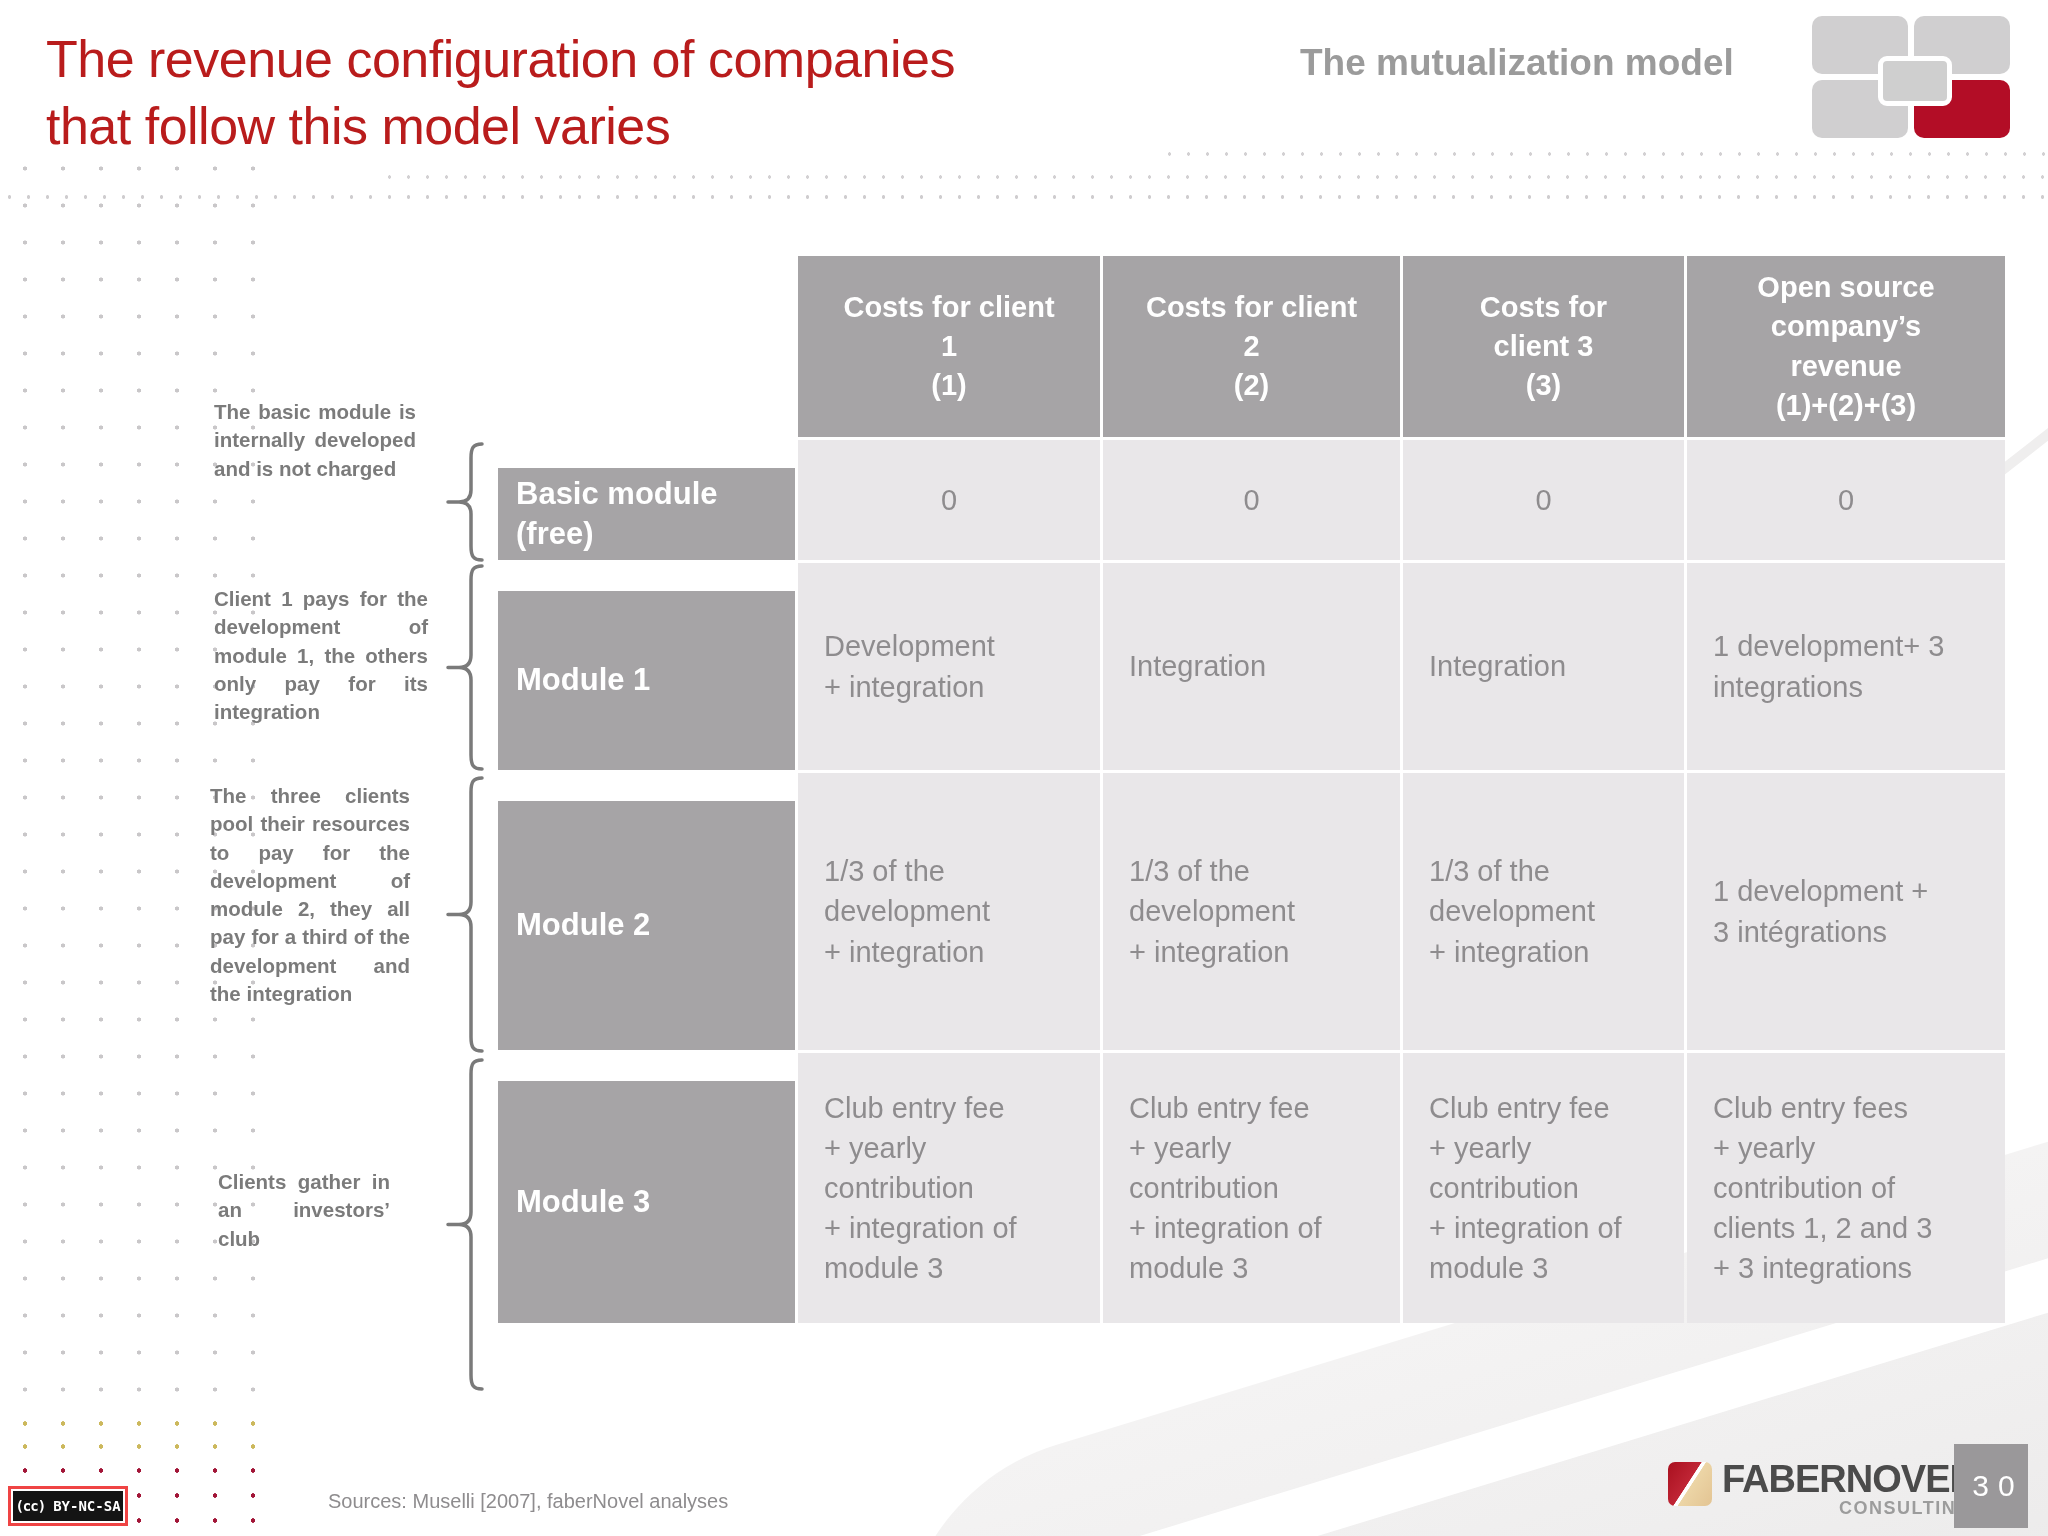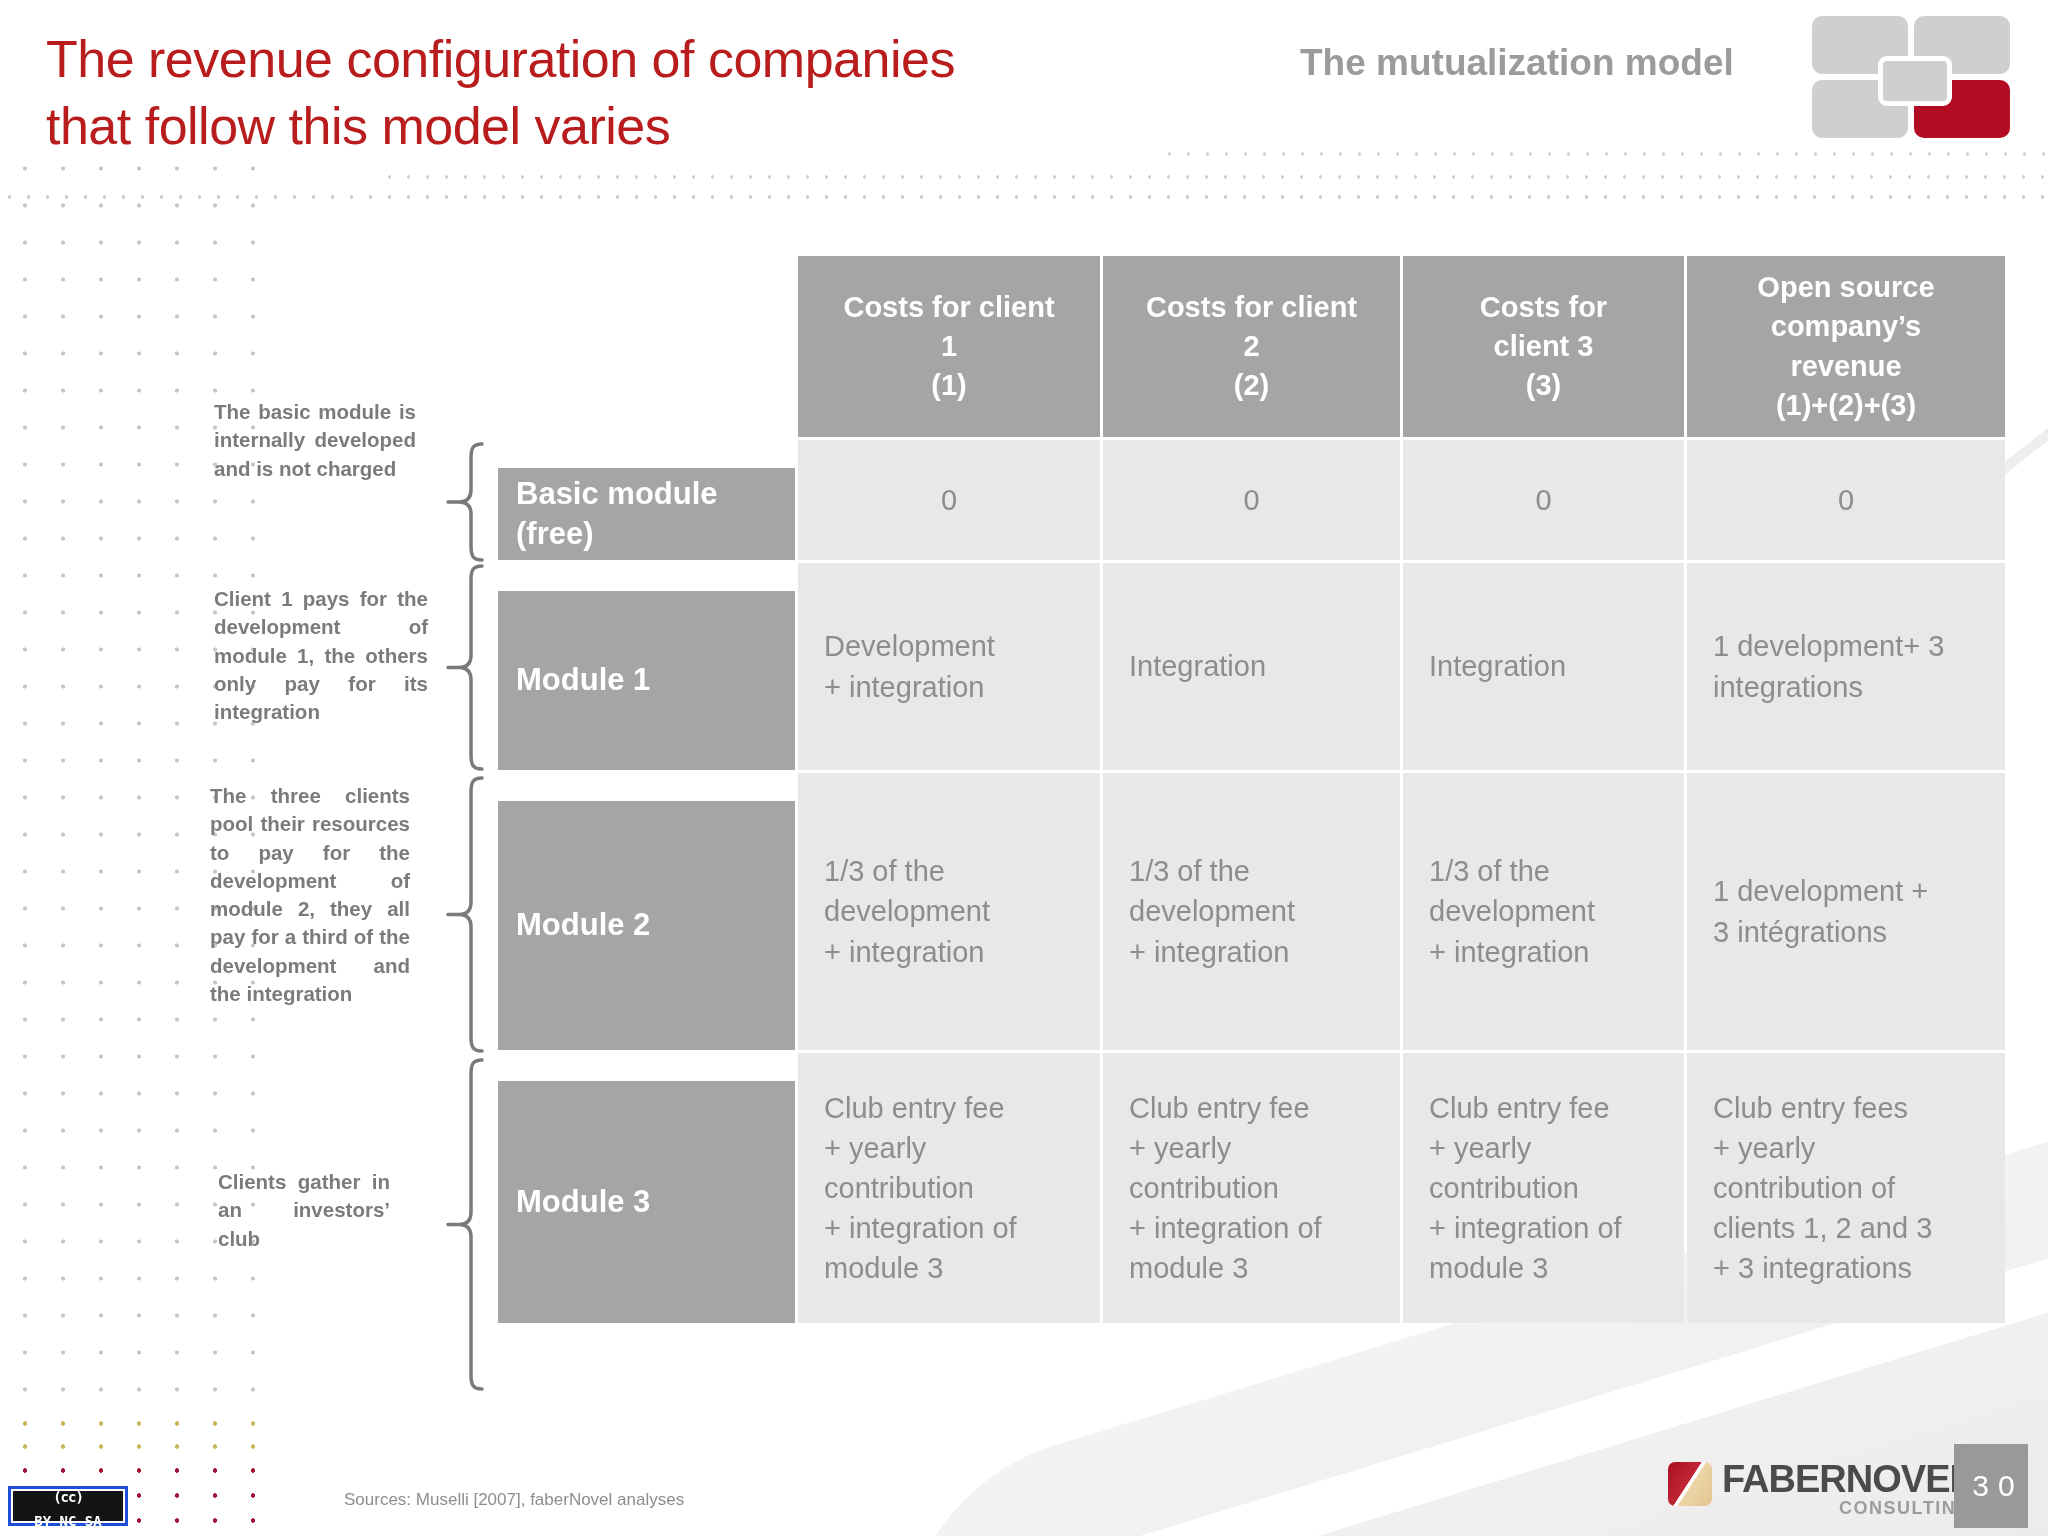--- a/index.html
+++ b/index.html
@@ -69,25 +69,25 @@
   .cell-colhead{background:#a6a4a6;color:#fff;font-size:29px;font-weight:700;
       align-items:center;justify-content:center;text-align:center;line-height:1.35;}
   .cell-rowhead{background:#a6a4a6;color:#fff;font-size:31px;font-weight:700;
       align-items:center;padding-left:18px;line-height:1.3;margin-top:28px;}
   .cell-data{background:#e9e7e9;color:#8e8c8e;font-size:29px;line-height:1.38;
       align-items:center;padding-left:26px;padding-right:8px;}
   .cell-zero{justify-content:center;padding:0;}
 
   
   .cc-badge{position:absolute;left:8px;top:1486px;width:114px;height:34px;z-index:3;
-      background:#141414;border:3px solid #1d4ed8;box-shadow:inset 0 0 0 2px #fff;
-      display:flex;align-items:center;justify-content:flex-start;gap:8px;
-      color:#fff;font-family:"DejaVu Sans Mono",monospace;font-size:14px;font-weight:700;flex-direction:column;}
+      background:#141414;border:3px solid #ef4444;box-shadow:inset 0 0 0 2px #fff;
+      display:flex;align-items:center;justify-content:center;gap:8px;
+      color:#fff;font-family:"DejaVu Sans Mono",monospace;font-size:14px;font-weight:700;}
   .cc-circ{font-size:14px;letter-spacing:-1px;}
-  .sources{position:absolute;left:328px;top:1490px;z-index:3;color:#8e8c8e;font-size:17px;margin-left:16px;}
+  .sources{position:absolute;left:328px;top:1490px;z-index:3;color:#8e8c8e;font-size:20px;}
   .brand{position:absolute;left:1668px;top:1460px;z-index:3;display:flex;align-items:flex-start;}
   .brand-icon{width:44px;height:44px;border-radius:7px;margin-right:10px;margin-top:2px;
       background:linear-gradient(123deg,#a9101f 0%,#c02535 46%,#ffffff 47%,#ffffff 52%,#ecd5a6 53%,#e3c493 100%);}
   .brand-text{display:flex;flex-direction:column;align-items:flex-end;}
   .brand-name{color:#4b4b4b;font-size:38px;font-weight:700;letter-spacing:-1px;line-height:1;}
   .brand-sub{color:#9c9c9c;font-size:18px;font-weight:700;letter-spacing:1.5px;line-height:1.2;}
   .page-box{position:absolute;left:1954px;top:1444px;width:74px;height:84px;z-index:3;
       background:#9a989a;color:#fff;font-size:30px;letter-spacing:9px;
       display:flex;align-items:center;justify-content:center;padding-left:14px;box-sizing:border-box;}
 </style>

